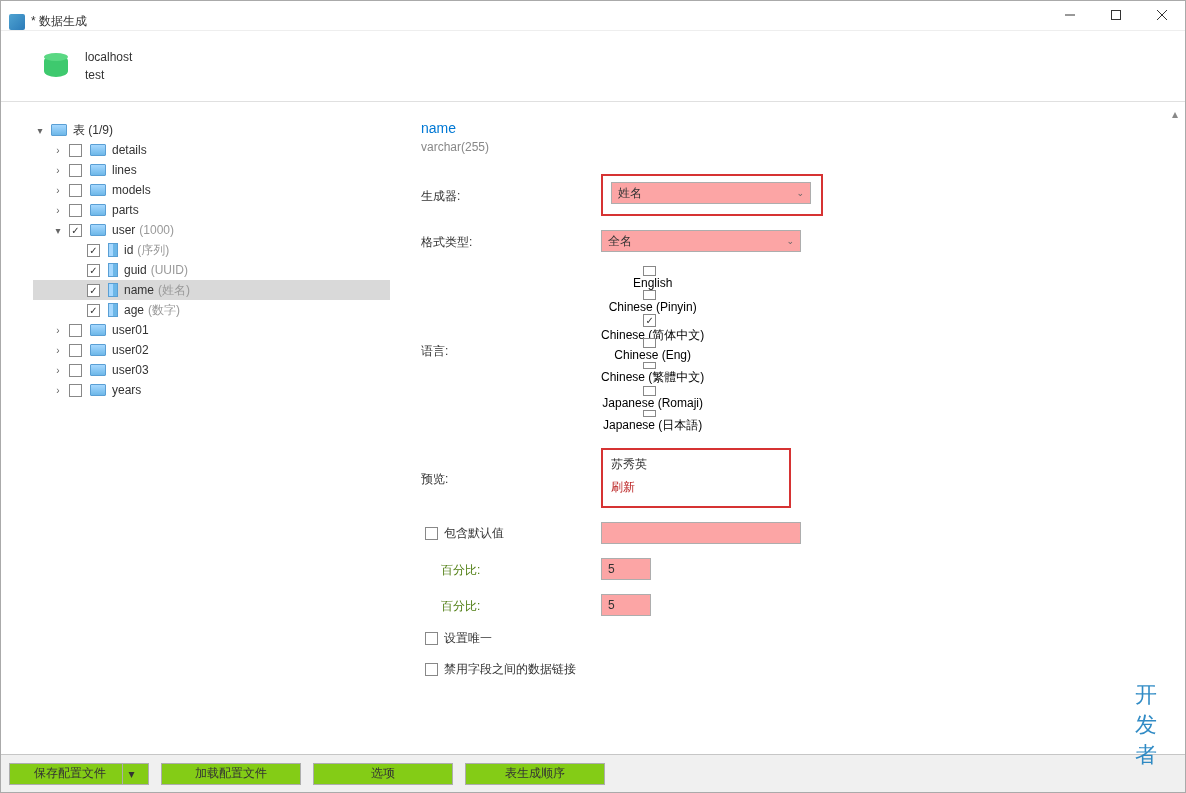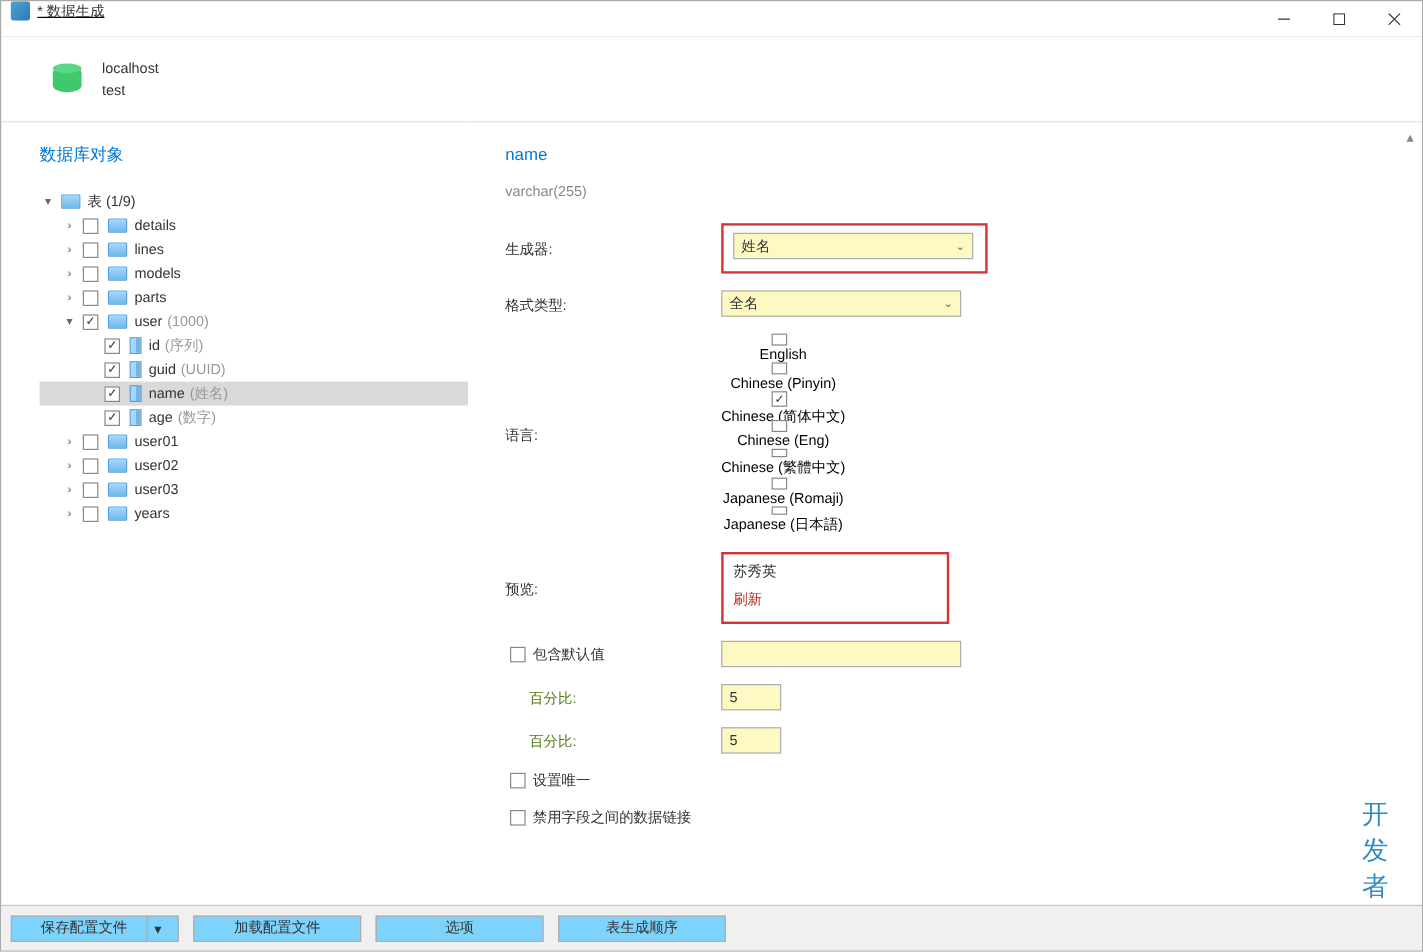--- a/index.html
+++ b/index.html
@@ -1,18 +1,18 @@
 <!DOCTYPE html>
 <html><head>
 <meta charset="utf-8">
 <style>
 * { box-sizing: border-box; margin: 0; padding: 0; font-family: "Microsoft YaHei", "Segoe UI", sans-serif; font-size: 12px; }
 body { background: #fff; width: 1186px; height: 793px; overflow: hidden; position: relative; border: 1px solid #aaa; }
 
-.titlebar { height: 30px; display: flex; align-items: flex-start; padding: 0 0 0 8px; border-bottom: 1px solid #eee; text-decoration: underline; }
+.titlebar { height: 30px; display: flex; align-items: flex-end; padding: 0 0 0 8px; border-bottom: 1px solid #eee; }
 .titlebar .app-icon { width: 16px; height: 16px; background: linear-gradient(135deg, #4fa3d1, #2b7bb9); border-radius: 2px; margin-right: 6px; }
 .titlebar .title { flex: 1; color: #333; }
 .titlebar .win-btns { display: flex; }
 .titlebar .win-btn { width: 46px; height: 30px; display: flex; align-items: center; justify-content: center; color: #333; cursor: pointer; }
 .titlebar .win-btn svg { width: 10px; height: 10px; }
 
 .conn-header { height: 70px; display: flex; align-items: center; padding: 10px 40px; }
 .conn-header .db-ico { width: 30px; height: 28px; margin-right: 14px; position: relative; }
 .conn-header .db-ico .cyl { position: absolute; left: 3px; top: 3px; width: 24px; height: 22px; background: #3ec96e; border-radius: 12px/6px; }
 .conn-header .db-ico .cyl::before { content:""; position:absolute; left:0; top:-2px; width:24px; height:8px; border-radius:50%; background:#5ad883; }
@@ -29,45 +29,45 @@
 .chk { width:13px; height:13px; border:1px solid #888; background:#fff; margin:0 4px; display:flex; align-items:center;justify-content:center; color:#333; font-size:10px; }
 .chk.checked::after{content:"✓";}
 .ico-table { width:16px; height:12px; margin:0 4px; background:linear-gradient(#a6d8ff,#6db7e8); border:1px solid #5a9fd4; border-radius:1px;}
 .ico-col { width:10px; height:14px; margin:0 4px; background:linear-gradient(90deg,#a6d8ff 0 50%,#6db7e8 50%); border:1px solid #5a9fd4;}
 .tree .lbl { margin-left:2px; }
 .tree .hint { color:#999; margin-left:4px; }
 .ind1{padding-left:0}.ind2{padding-left:18px}.ind3{padding-left:36px}
 
 .content { flex:1; padding:18px 30px 0 30px; position:relative; overflow:auto; }
 .field-title { color:#0078d4; font-size:14px; }
-.field-sub { color:#888; margin-top:16px; margin-bottom:20px; }
+.field-sub { color:#888; margin-top:4px; margin-bottom:20px; }
 .form-row { display:flex; align-items:center; margin-bottom:14px; }
 .form-row .label { width:180px; color:#333; padding-top:3px;}
 .form-row .label.dim{color:#4d7c0f;}
 .form-row .ctrl { }
-.sel,.inp { height:22px; border:1px solid #adadad; background:#fef9c3; padding:0 6px; color:#333;}
+.sel,.inp { height:22px; border:1px solid #adadad; background:#fca5a5; padding:0 6px; color:#333;}
 .sel { width:200px; display:flex; align-items:center; justify-content:space-between; cursor:pointer;}
 .sel .arr{font-size:9px;color:#666;}
 .inp { width:200px; }
 .inp.sm{width:50px;}
 .redbox { border:2px solid #d63333; padding:6px 10px 10px 8px; display:inline-block; }
 .chk-list .opt { display:flex; align-items:center; height:24px;flex-direction:column; }
 .chk-list .opt .chk{margin:0 6px 0 0;}
 .form-row.inline-chk .chk{margin-right:6px;}
 .form-row.inline-chk .label-inline{color:#333;}
 .preview-box .prev-name{color:#333;margin-bottom:6px;}
 .preview-box .refresh{color:#b91c1c;cursor:pointer;}
 .scroll-hint{position:absolute;right:2px;top:2px;width:16px;height:20px;display:flex;align-items:center;justify-content:center;color:#888;}
 
 .bottombar { position:absolute; left:0; right:0; bottom:0; height:38px; border-top:1px solid #c6c6c6; background:#f0f0f0; display:flex; align-items:center; padding:0 8px; gap:12px; }
-.btn { height:22px; border:1px solid #adadad; background:#7dd3fc; padding:0 16px; display:flex; align-items:center; justify-content:center; cursor:pointer; color:#333;}
+.btn { height:22px; border:1px solid #adadad; background:#84cc16; padding:0 16px; display:flex; align-items:center; justify-content:center; cursor:pointer; color:#333;}
 .btn.split{padding:0;}
 .btn.split .bt-main{padding:0 16px;display:flex;align-items:center;height:100%;}
 .btn.split .bt-arr{width:18px;border-left:1px solid #adadad;display:flex;align-items:center;justify-content:center;height:100%;}
-.watermark{position:absolute;right:14px;bottom:20px;font-size:22px;color:#1b7fbf;letter-spacing:6px;font-weight:300;opacity:0.9;}
+.watermark{position:absolute;right:14px;bottom:4px;font-size:22px;color:#1b7fbf;letter-spacing:6px;font-weight:300;opacity:0.9;}
 .watermark-wrap{position:relative;}
 </style>
 </head>
 <body>
 
 <div class="titlebar">
   <div class="app-icon"></div>
   <div class="title">* 数据生成</div>
   <div class="win-btns">
     <div class="win-btn">
@@ -94,21 +94,20 @@
       <div class="cyl"></div>
     </div>
   <div class="conn-text">
     <div>localhost</div>
     <div>test</div>
   </div>
 </div>
 
 <div class="main">
   <div class="sidebar">
-    <div class="section-title">数据库对象</div>
     <div class="tree">
       <div class="tree-row ind1">
         <span class="caret">▾</span>
         <span class="ico-table"></span>
         <span class="lbl">表 (1/9)</span>
       </div>
       <div id="tree-body">
           <div class="tree-row ind2">
             <span class="caret">›</span>
             <span class="chk "></span>

